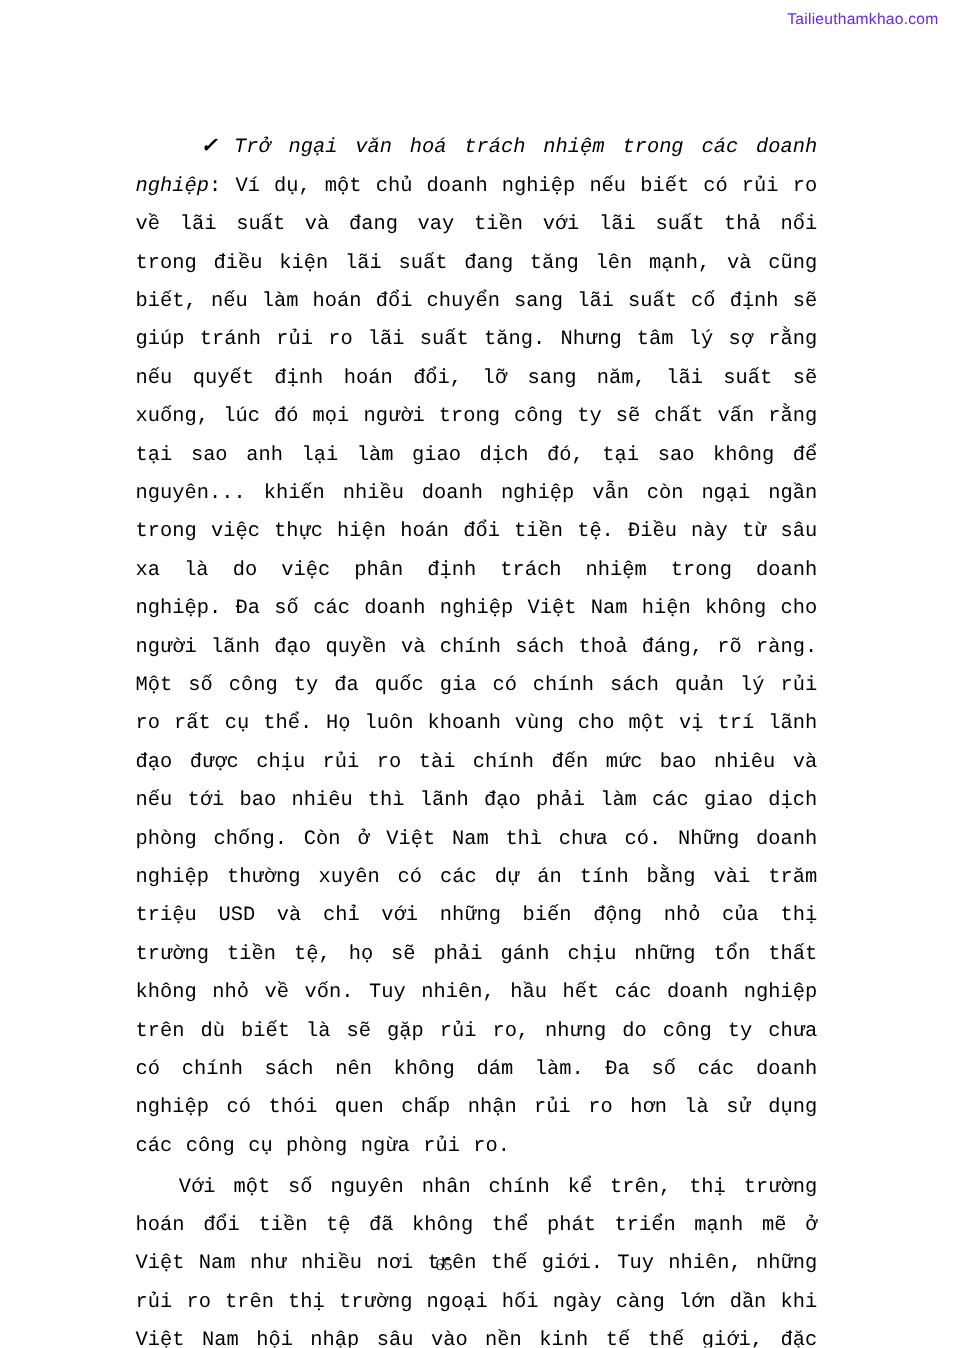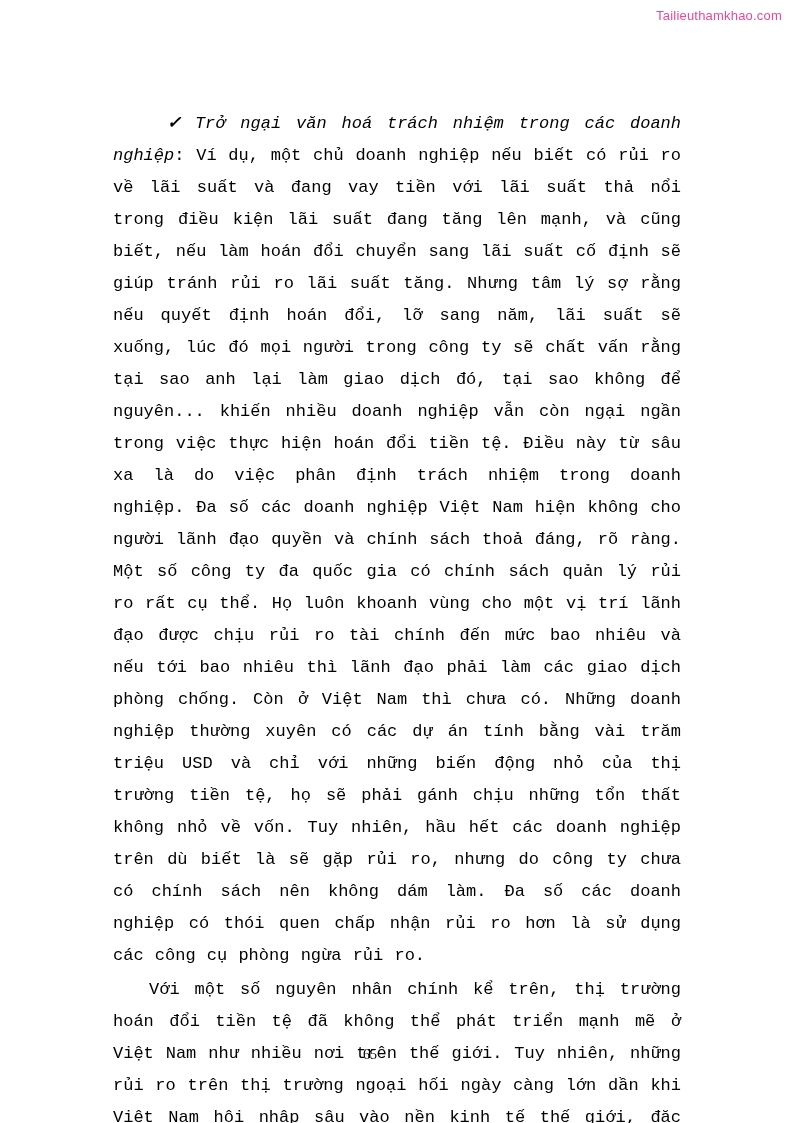--- a/index.html
+++ b/index.html
@@ -12,21 +12,21 @@
     overflow: hidden;
     font-family: "Liberation Serif", serif;
     color: #000000;
   }
   .watermark {
     position: absolute;
     top: 8px;
     right: 12px;
     font-family: "Liberation Sans", sans-serif;
     font-size: 13px;
-    color: #ec4899;
+    color: #6d28d9;
     letter-spacing: 0.2px;
   }
   .content {
     position: absolute;
     top: 108px;
     left: 113px;
     width: 568px;
     font-family: Liberation Mono, monospace;
   }
   p.para {

